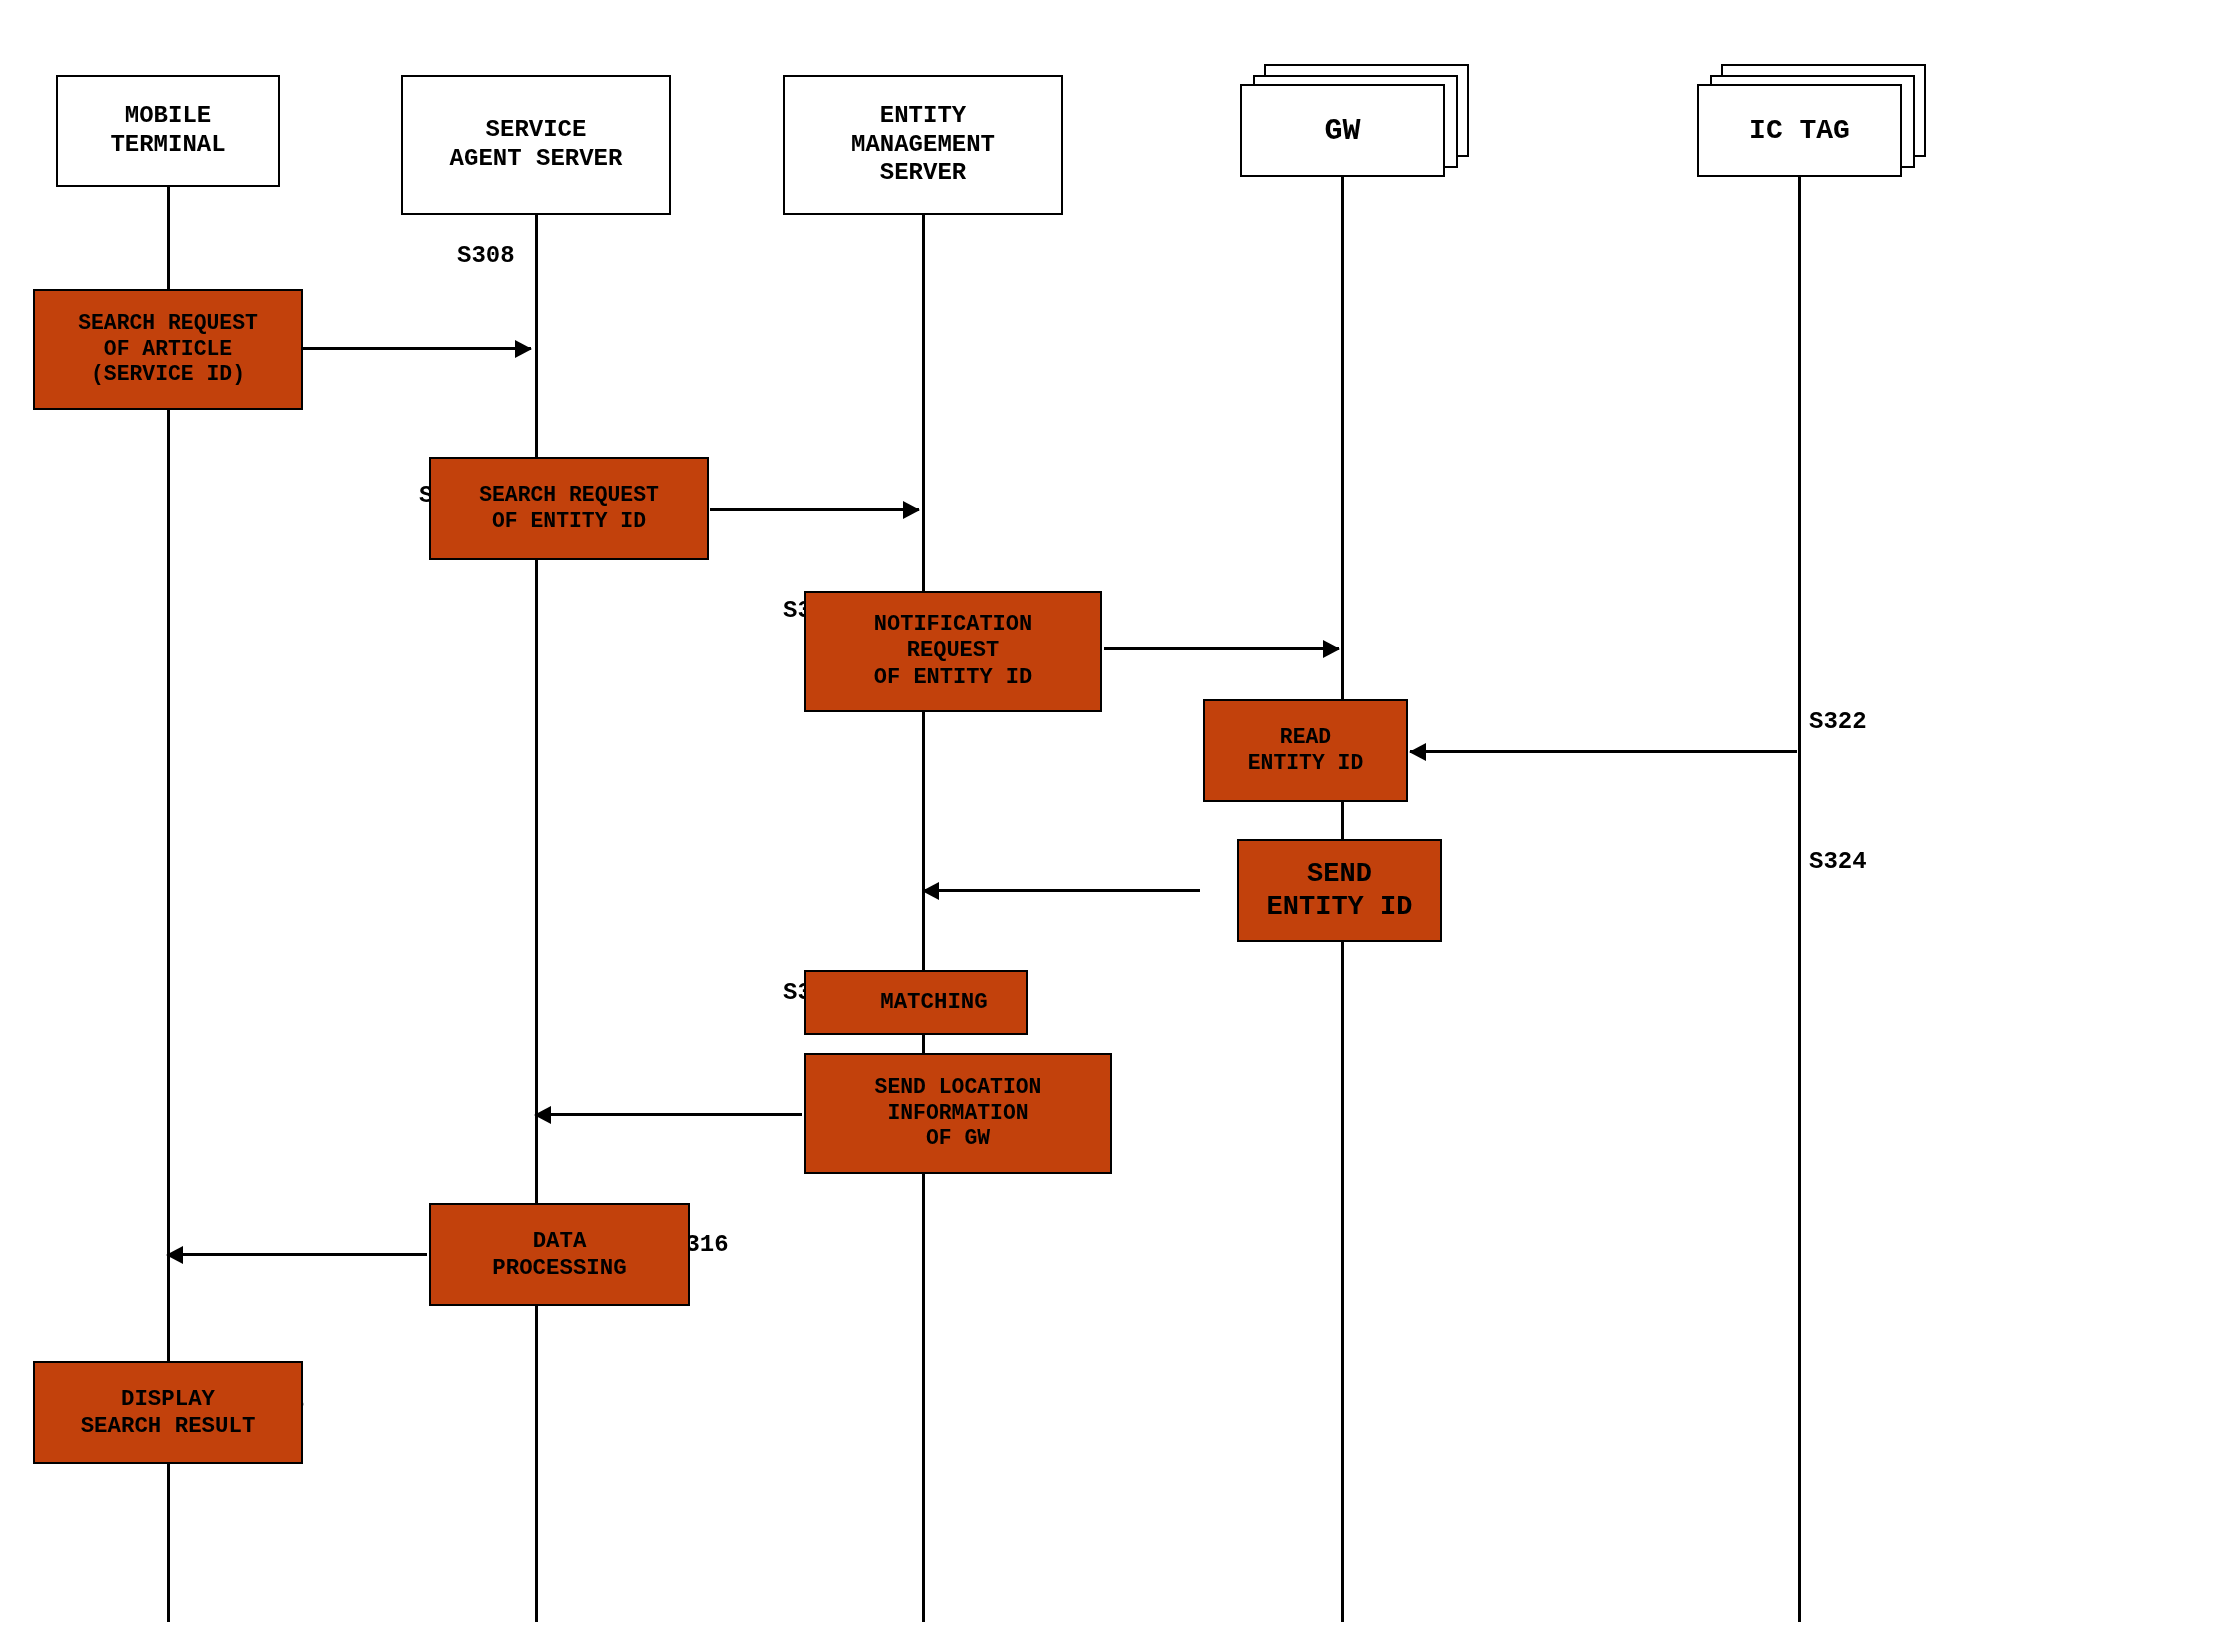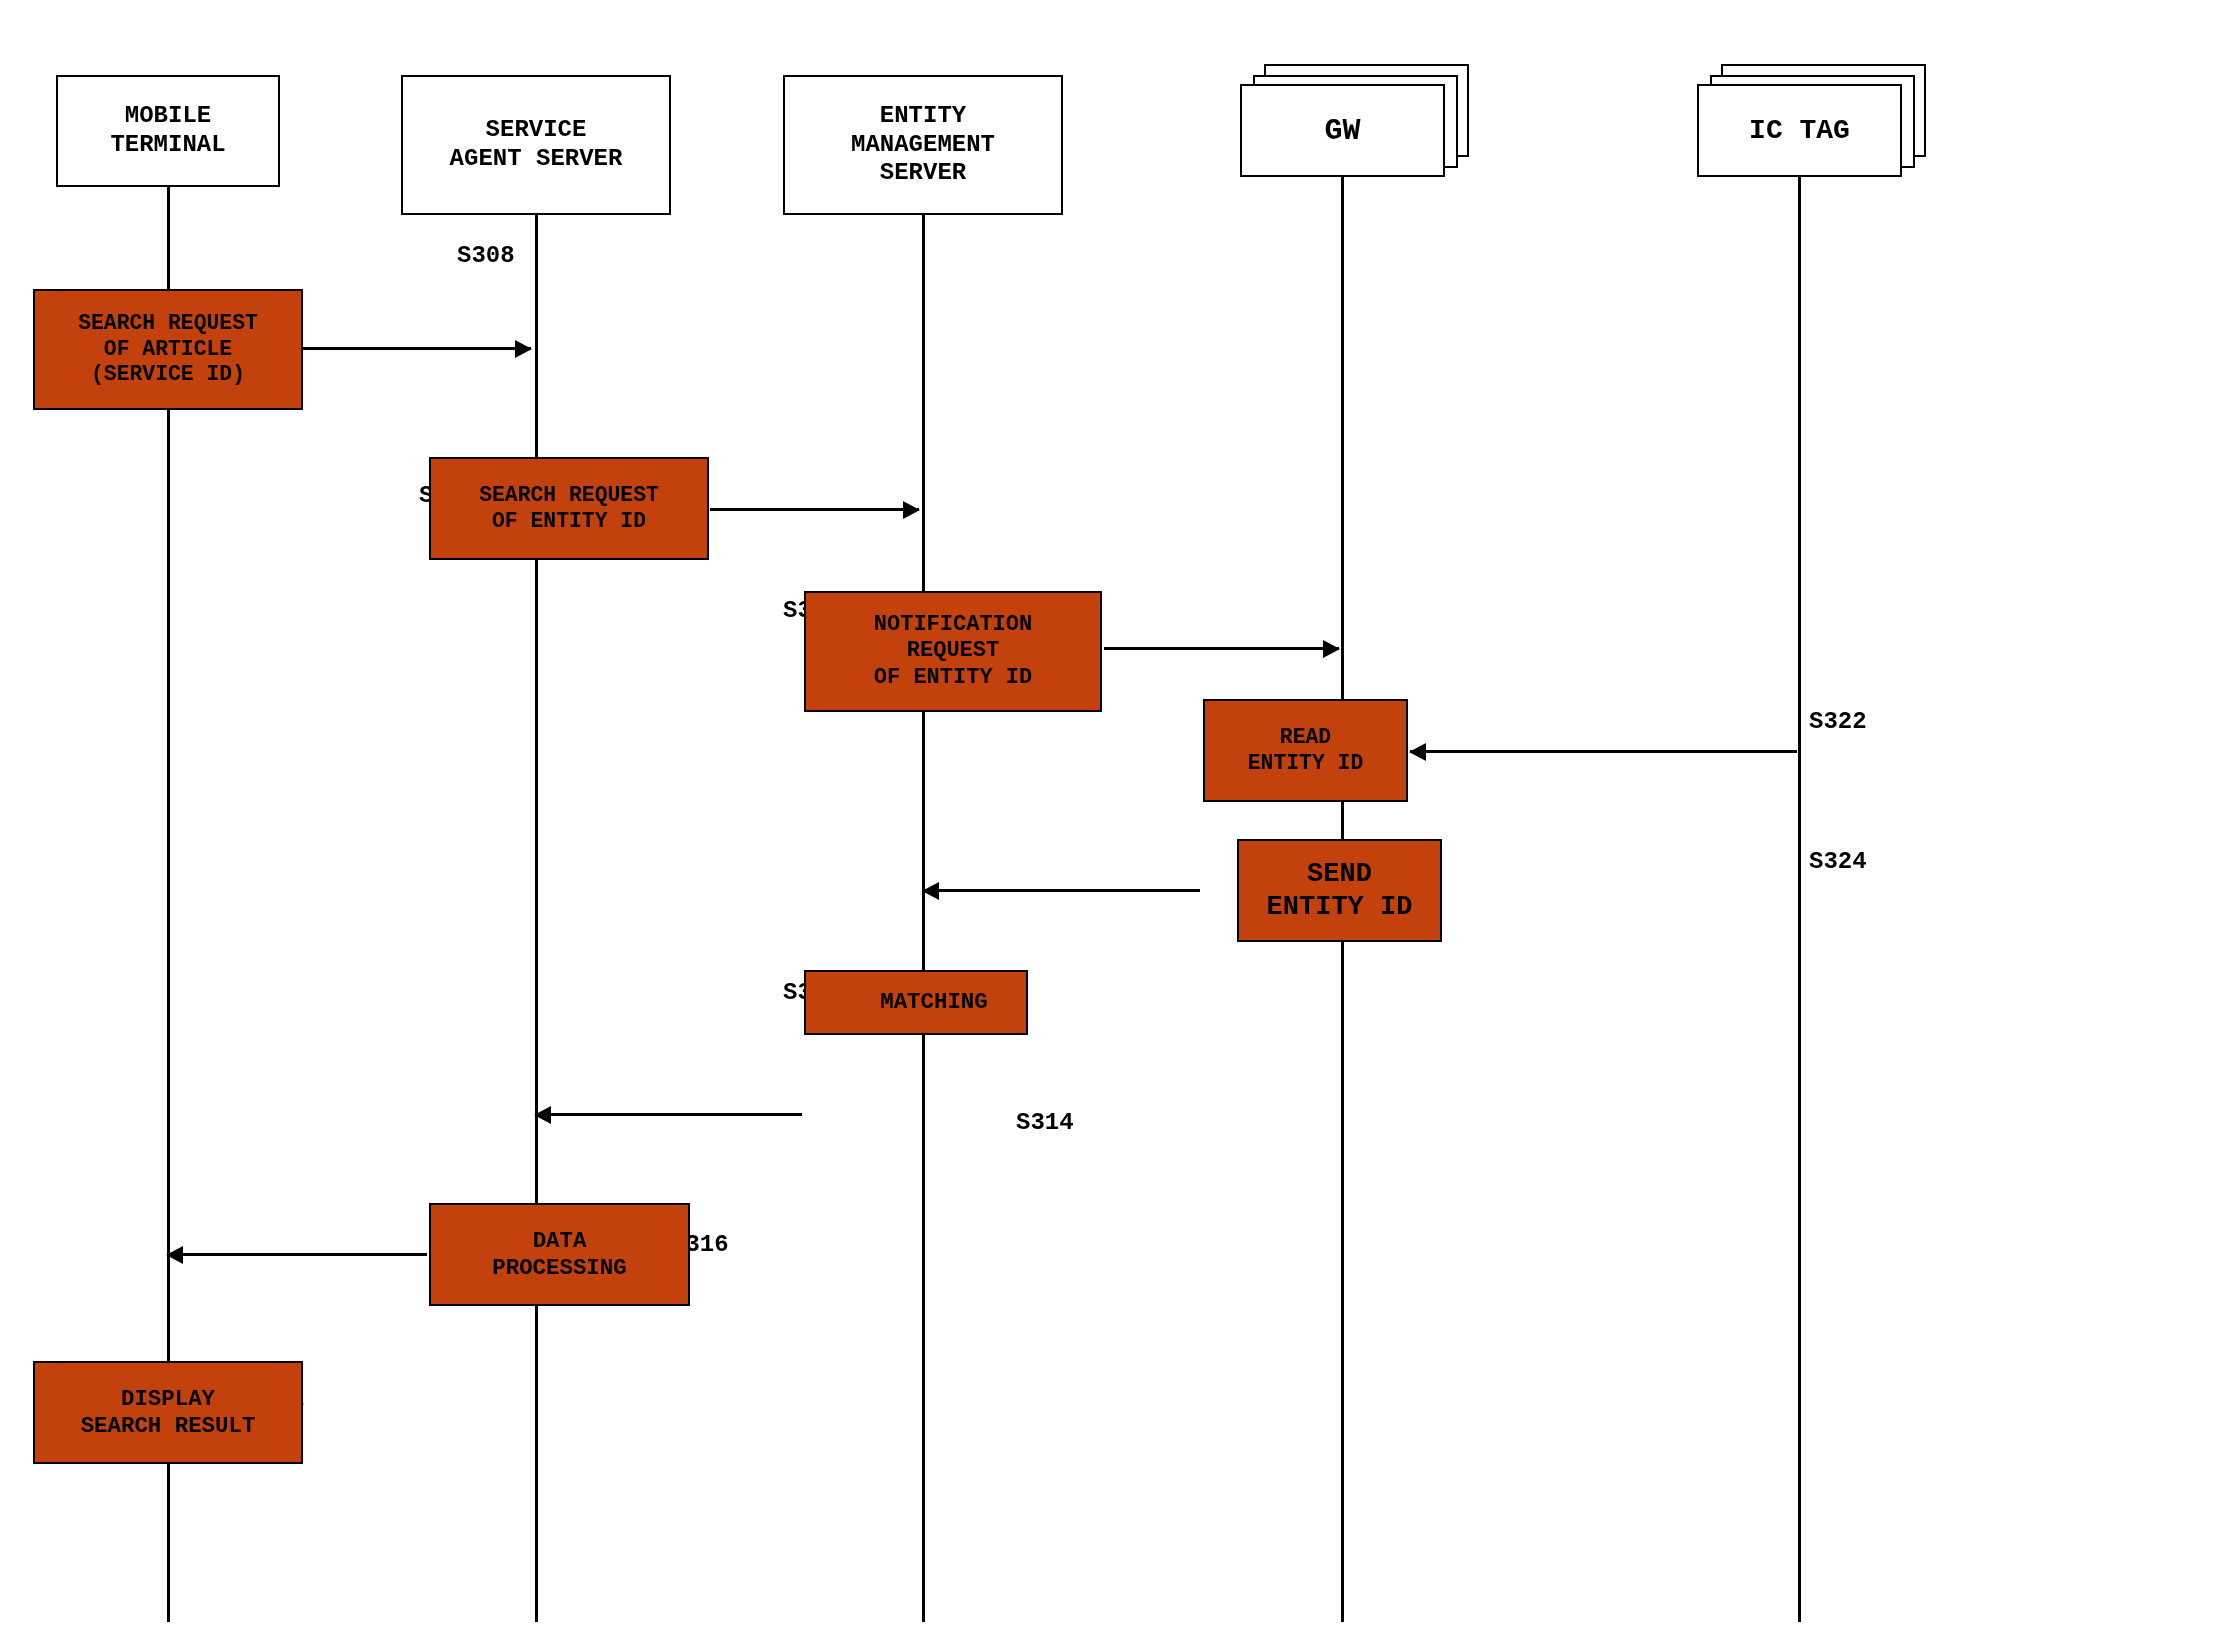--- a/index.html
+++ b/index.html
@@ -189,20 +189,23 @@
   </div>
 
   <div class="msg-box" style="left:804px; top:970px; width:224px; height:65px; font-size:22.4px;padding-left:36px;">
     MATCHING
   </div>
 
   <div class="step-label" style="left:1016px; top:1109px;">
     <span>S314</span>
   </div>
 
+  <div class="msg-box" style="left:804px; top:1053px; width:308px; height:121px; font-size:21.4px;">
+    SEND LOCATION<br>INFORMATION<br>OF GW
+  </div>
 
   <div class="arrow arrow-left" style="left:535px; top:1113px; width:267px;"></div>
 
   <div class="step-label" style="left:671px; top:1231px;">
     <span>S316</span>
   </div>
 
   <div class="msg-box" style="left:429px; top:1203px; width:261px; height:103px; font-size:22.4px;">
     DATA<br>PROCESSING
   </div>

